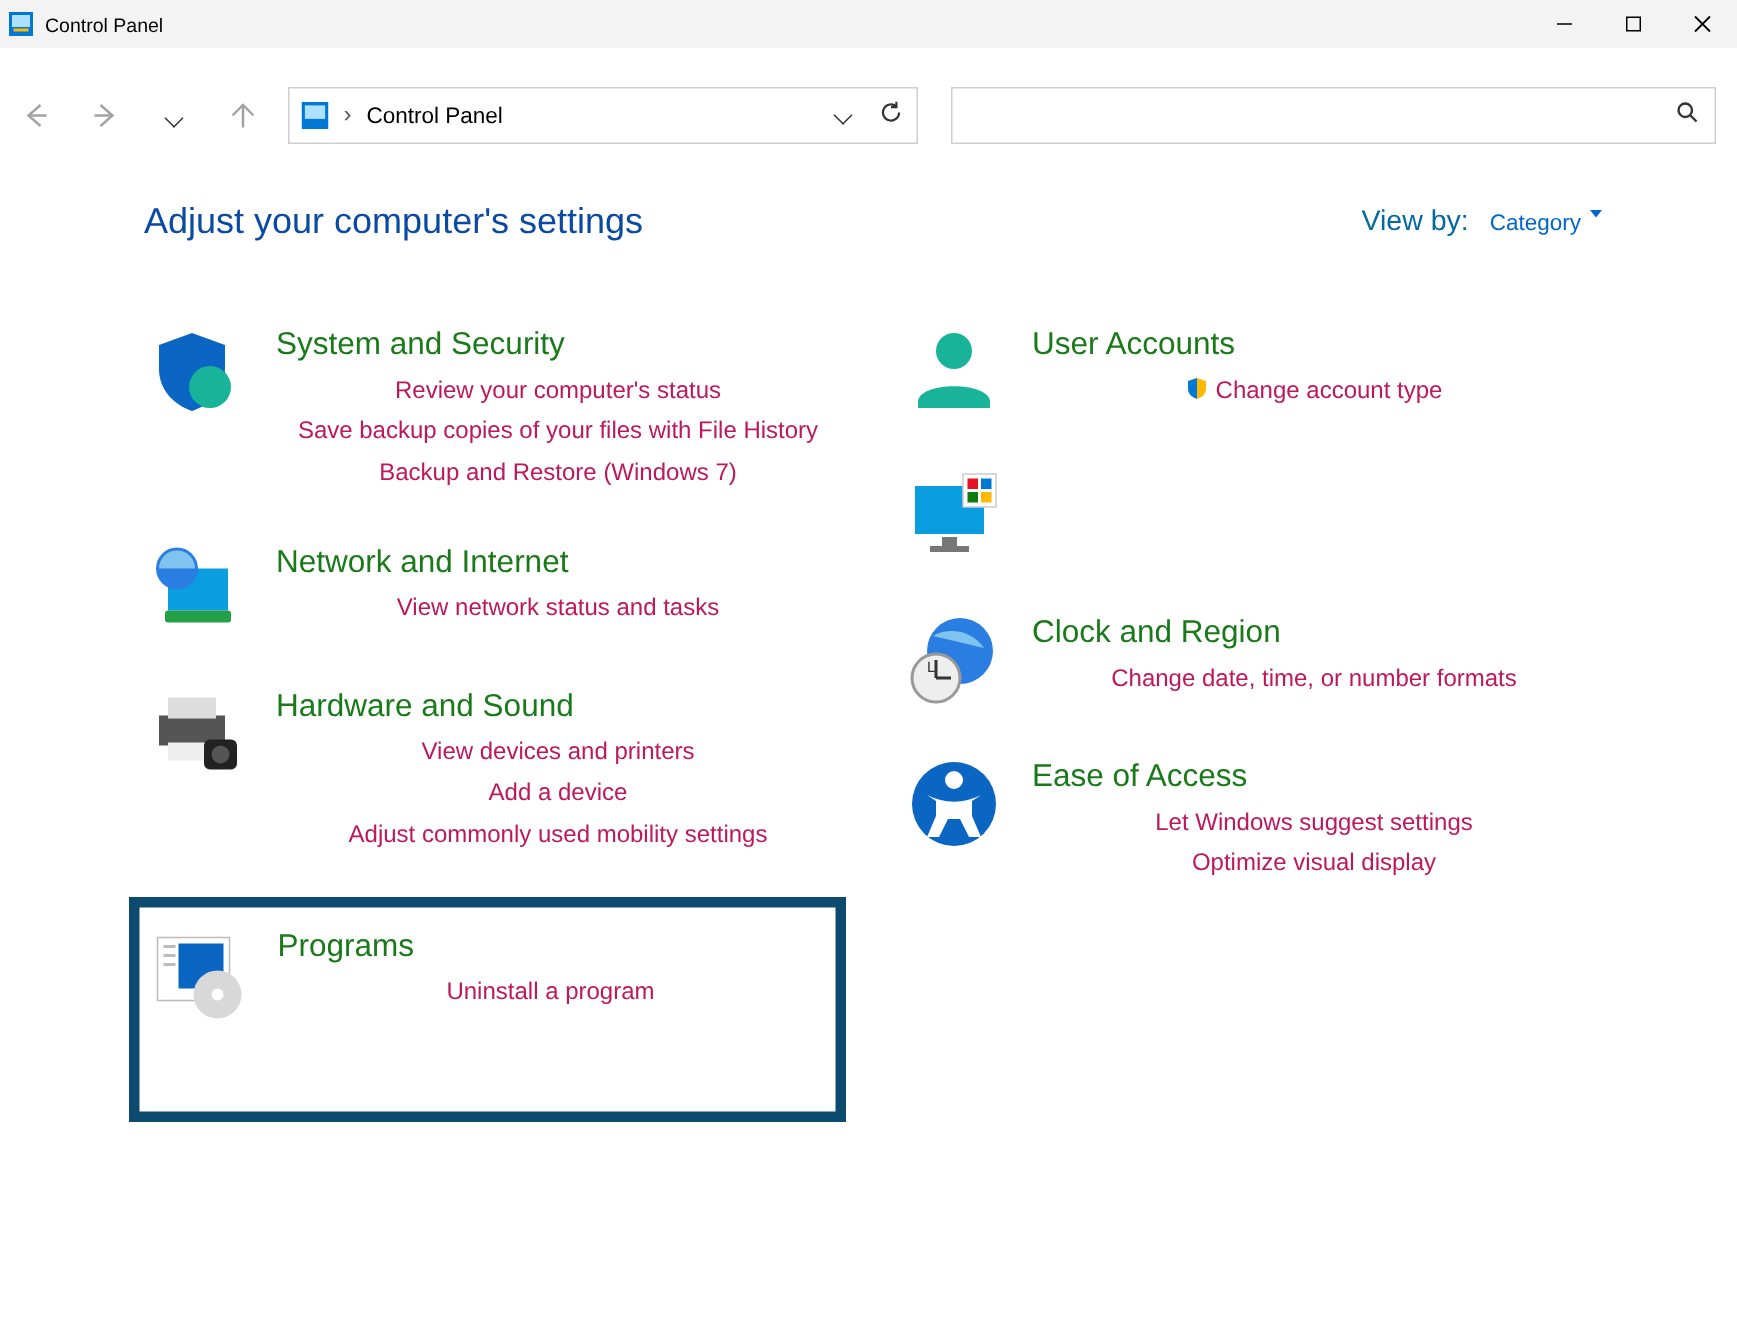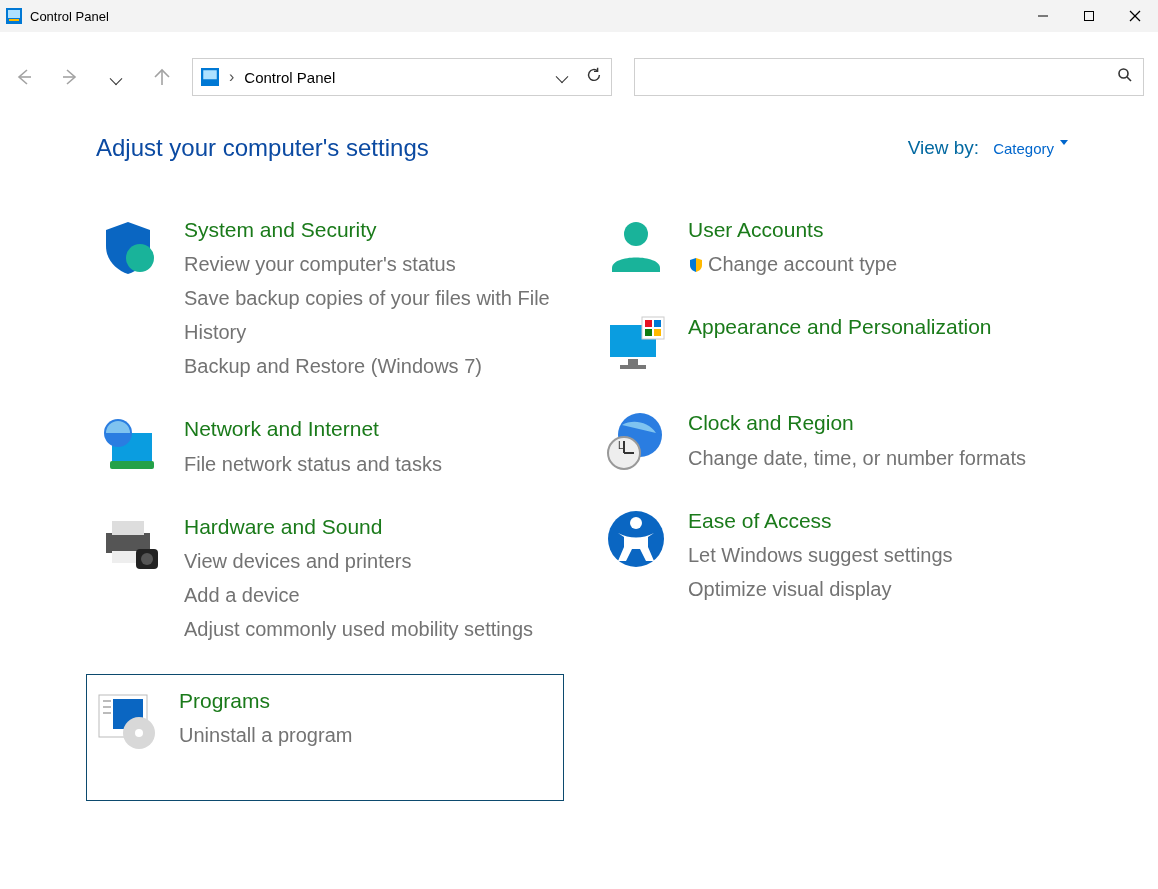--- a/index.html
+++ b/index.html
@@ -34,25 +34,25 @@
     .header-row { display:flex; align-items:center; margin-bottom: 50px; }
     .page-heading { font-size: 24px; color: #0b4aa2; font-weight: 400; flex:1; }
     .viewby { font-size: 19px; color:#0369a1; margin-right: 14px; }
     .viewby-val { font-size: 15px; color:#0066cc; display:inline-flex; align-items:flex-start; gap:6px; }
     .viewby-val .tri { width:0; height:0; border-left:4px solid transparent; border-right:4px solid transparent; border-top:5px solid #0066cc; }
 
     .columns { display:flex; gap: 36px; }
     .col { flex:1; }
 
     .category { display:flex; align-items:flex-start; margin-bottom: 24px; padding: 4px; }
-    .category.highlighted { border: 1px solid #0c4a6e; padding: 12px 8px 48px 8px; margin-left: -10px; margin-top: 15px; }
+    .category.highlighted { border: 7px solid #0c4a6e; padding: 12px 8px 60px 8px; margin-left: -10px; margin-top: 15px; }
     .cat-icon { width: 64px; height: 64px; flex-shrink:0; margin-right: 20px; display:flex; align-items:center; justify-content:center; }
     .cat-body { flex:1; }
     .cat-title { font-size: 21px; color: #1a7a1a; font-weight: 400; margin-bottom: 4px; line-height:1.3; }
-    .cat-link { display:block; font-size: 20px; color: #737373; line-height: 1.7; }
+    .cat-link { display:block; font-size: 16px; color: #be185d; line-height: 1.7; text-align: center; }
     .cat-link .shield { display:inline-block; width:16px; height:16px; vertical-align:-2px; margin-right:4px; }
     .cat-link .shield svg { width:16px; height:16px; }
 
   </style>
 </head>
 <body>
 
 <div class="title-bar">
   <span class="app-icon">
     <svg viewBox="0 0 16 16">
@@ -167,21 +167,21 @@
         <div class="cat-icon">
           <svg viewBox="0 0 64 64">
               <rect x="12" y="18" width="40" height="28" fill="#0a9de0"></rect>
               <circle cx="18" cy="18" r="14" fill="#2a7de1"></circle>
               <path d="M6 18 A12 12 0 0 1 30 18" fill="#7fc3f0"></path>
               <rect x="10" y="46" width="44" height="8" rx="2" fill="#24a148"></rect>
             </svg>
         </div>
         <div class="cat-body">
           <div class="cat-title">Network and Internet</div>
-          <a class="cat-link">File network status and tasks</a>
+          <a class="cat-link">View network status and tasks</a>
         </div>
       </div>
 
       <div class="category">
         <div class="cat-icon">
           <svg viewBox="0 0 64 64">
               <rect x="6" y="20" width="44" height="20" fill="#555"></rect>
               <rect x="12" y="8" width="32" height="14" fill="#ddd"></rect>
               <rect x="12" y="38" width="32" height="12" fill="#eee"></rect>
               <rect x="36" y="36" width="22" height="20" rx="4" fill="#222"></rect>
@@ -242,23 +242,20 @@
               <rect x="6" y="12" width="46" height="32" fill="#0a9de0"></rect>
               <rect x="24" y="46" width="10" height="6" fill="#777"></rect>
               <rect x="16" y="52" width="26" height="4" fill="#777"></rect>
               <rect x="38" y="4" width="22" height="22" fill="#fff" stroke="#ccc"></rect>
               <rect x="41" y="7" width="7" height="7" fill="#e81123"></rect>
               <rect x="50" y="7" width="7" height="7" fill="#0078d4"></rect>
               <rect x="41" y="16" width="7" height="7" fill="#107c10"></rect>
               <rect x="50" y="16" width="7" height="7" fill="#ffb900"></rect>
             </svg>
         </div>
-        <div class="cat-body">
-          <div class="cat-title">Appearance and Personalization</div>
-        </div>
       </div>
 
       <div class="category">
         <div class="cat-icon">
           <svg viewBox="0 0 64 64">
               <circle cx="36" cy="26" r="22" fill="#2a7de1"></circle>
               <path d="M18 16 C28 10 44 12 52 24" fill="#7fc3f0"></path>
               <circle cx="20" cy="44" r="16" fill="#eee" stroke="#999" stroke-width="2"></circle>
               <line x1="20" y1="44" x2="20" y2="32" stroke="#333" stroke-width="2"></line>
               <line x1="20" y1="44" x2="30" y2="44" stroke="#333" stroke-width="2"></line>

